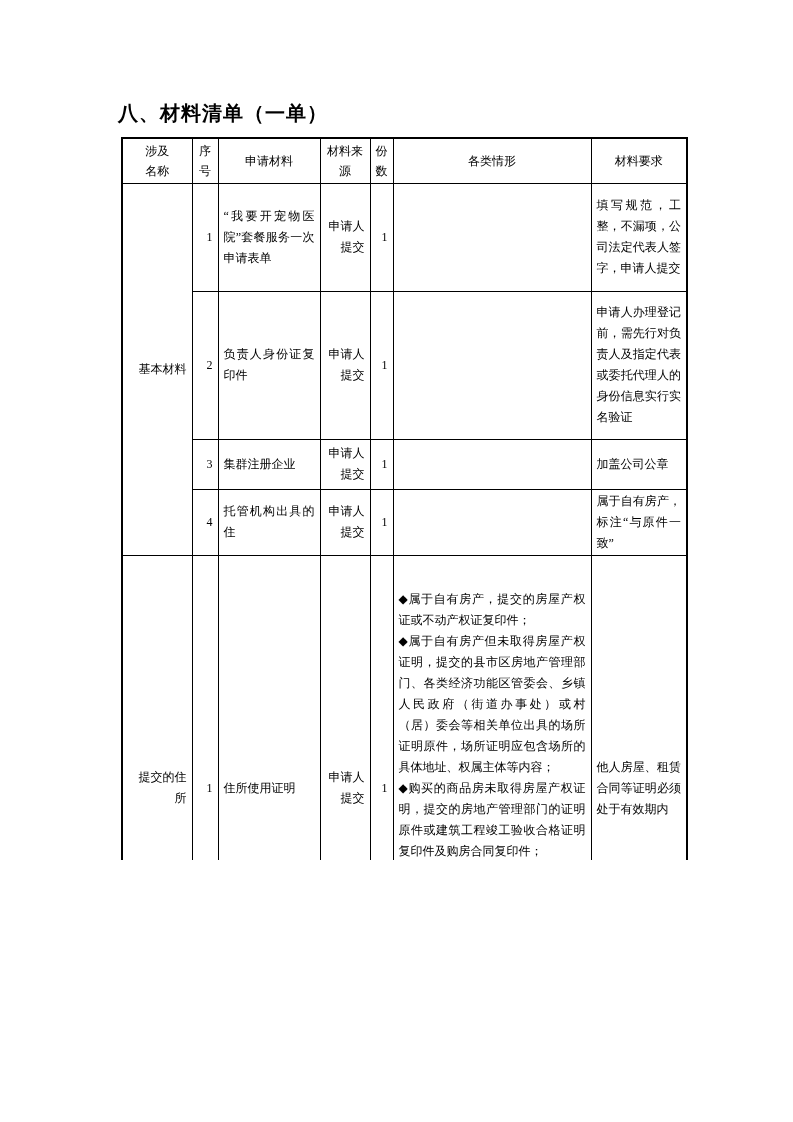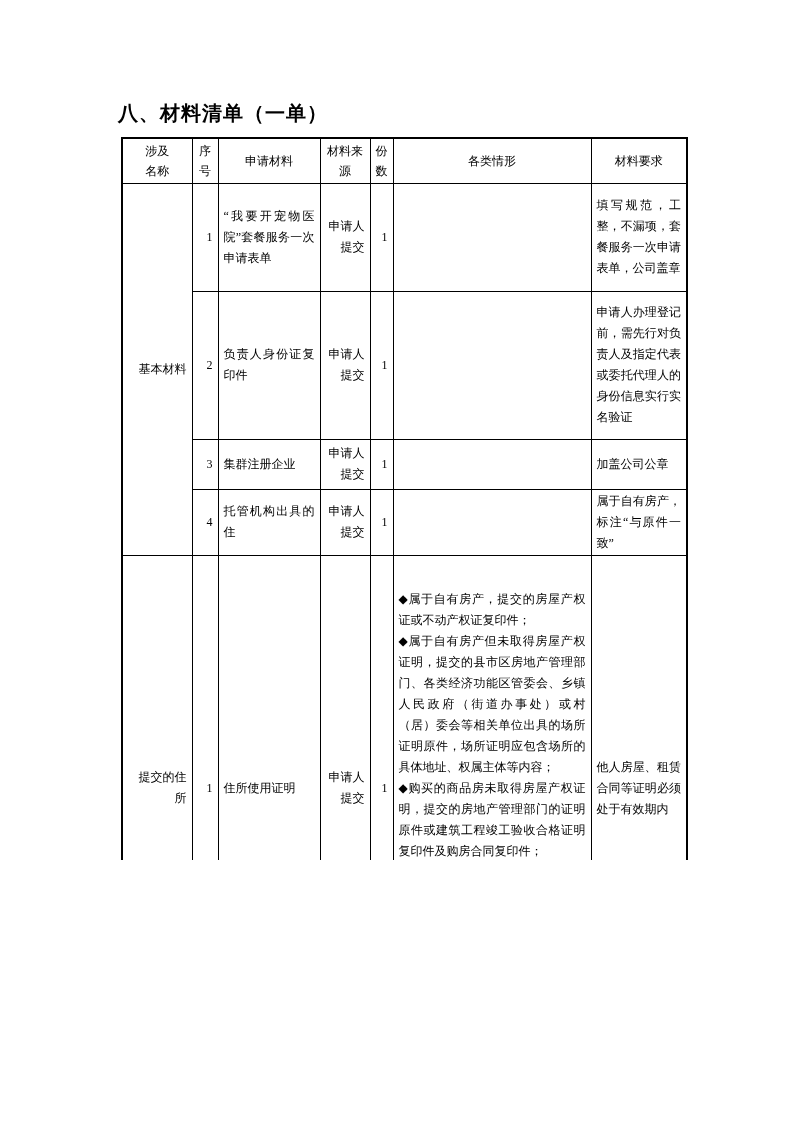--- a/index.html
+++ b/index.html
@@ -95,21 +95,21 @@
       </tr>
     </thead>
     <tbody>
       <tr style="height:108px">
         <td rowspan="4" class="c-center">基本材料</td>
         <td class="c-center">1</td>
         <td class="c-justify">“我要开宠物医院”套餐服务一次申请表单</td>
         <td class="c-center">申请人提交</td>
         <td class="c-center">1</td>
         <td class="c-justify cell-situations pre-line"></td>
-        <td class="c-justify">填写规范，工整，不漏项，套餐服务一次申请表单，公司盖章</td>
+        <td class="c-justify">填写规范，工整，不漏项，公司法定代表人签字，申请人提交</td>
       </tr>
       <tr style="height:148px">
         <td class="c-center">2</td>
         <td class="c-justify">负责人身份证复印件</td>
         <td class="c-center">申请人提交</td>
         <td class="c-center">1</td>
         <td class="c-justify cell-situations pre-line"></td>
         <td class="c-justify">申请人办理登记前，需先行对负责人及指定代表或委托代理人的身份信息实行实名验证</td>
       </tr>
       <tr style="height:50px">

